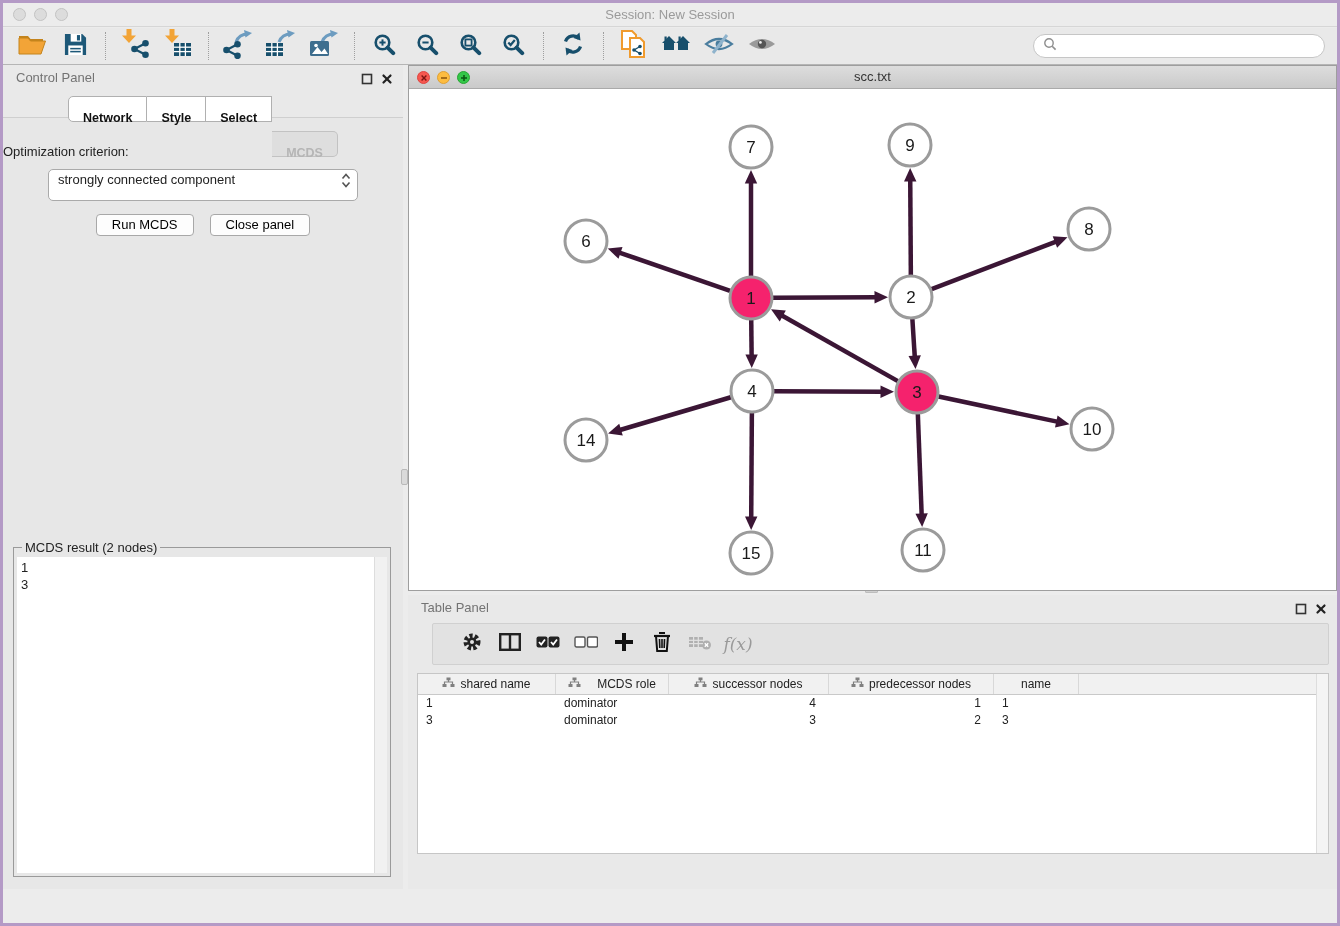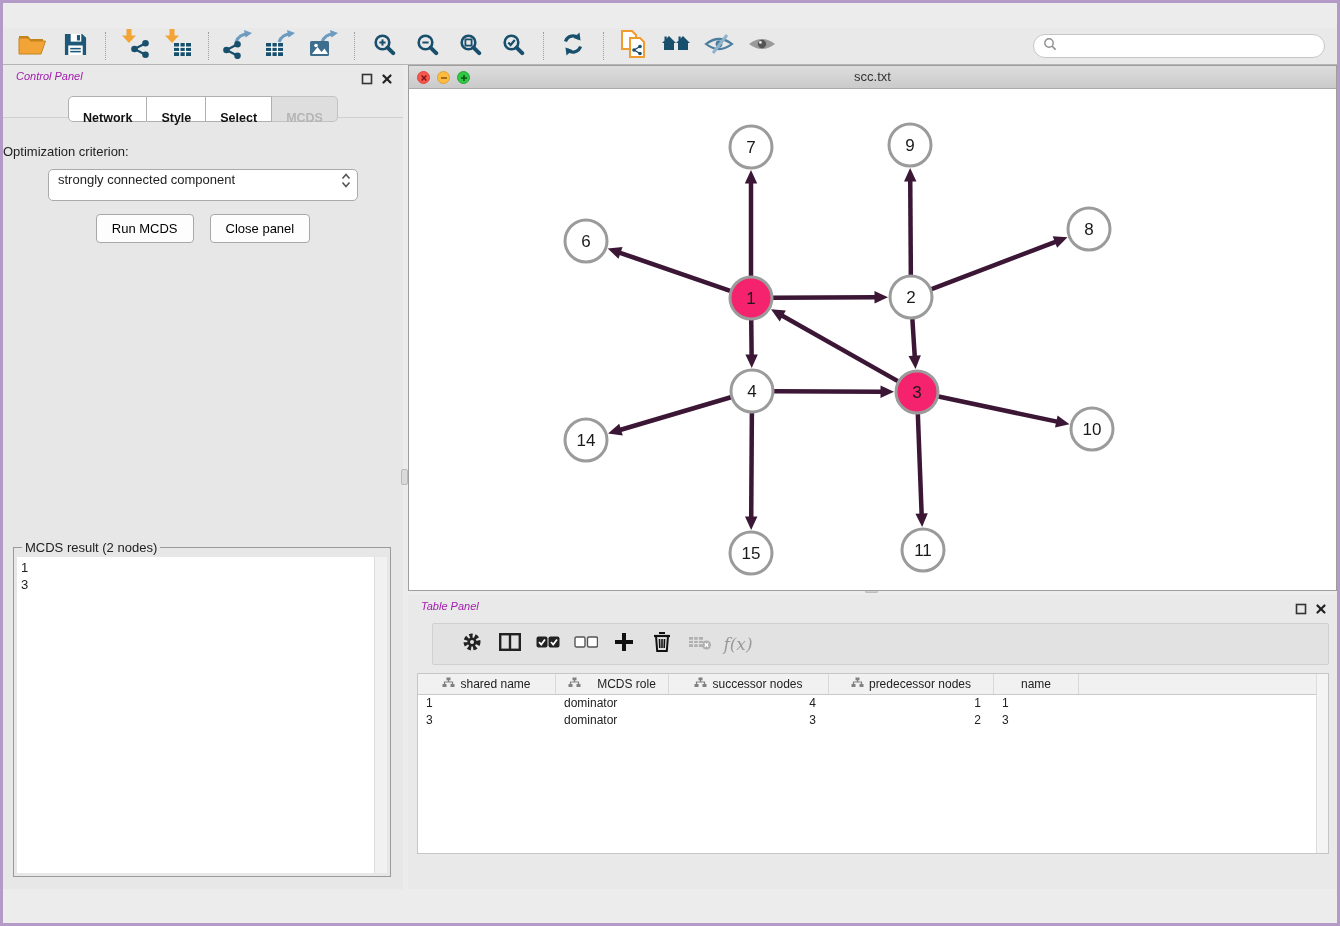--- a/index.html
+++ b/index.html
@@ -16,33 +16,33 @@
   
   .toolbar { position:absolute; left:0; top:25px; right:0; height:37px; background:#e9e9e9; border-bottom:1px solid #b5b5b5; display:flex; align-items:center; padding:0 12px; }
   .tb-btn { width:34px; height:31px; display:flex; align-items:center; justify-content:center; margin-right:9px; }
   .tb-sep { width:1px; height:28px; border-left:1px dotted #9f9f9f; margin:0 12px 0 4px; }
   .searchbox { margin-left:auto; width:292px; height:24px; background:#fff; border:1px solid #c6c6c6; border-radius:12px; display:flex; align-items:center; padding:0 9px; }
   .searchbox input { border:none; outline:none; background:transparent; font-size:13px; flex:1; margin-left:5px; font-family:"Liberation Sans",sans-serif; }
 
   
   .control-panel { position:absolute; left:0; top:62px; width:400px; height:824px; background:#e9e9e9; }
   .panel-header { position:relative; height:26px; }
-  .panel-header .ptitle { position:absolute; left:13px; top:5px; font-size:11px; color:#a21caf;font-style:italic; }
+  .panel-header .ptitle { position:absolute; left:13px; top:5px; font-size:13px; color:#737373; }
   .panel-header .picons { position:absolute; right:10px; top:6px; display:flex; gap:8px; align-items:center; }
   .cp-tabs { position:absolute; left:0; right:0; top:31px; display:flex; justify-content:center; z-index:2; }
   .tab { height:21px; line-height:19px; padding:12px 14px; font-size:12.5px; font-weight:bold; background:#fff; border:1px solid #b0b0b0; border-left-width:0; color:#111; }
   .tab:first-child { border-left-width:1px; border-top-left-radius:5px; border-bottom-left-radius:5px; }
   .tab:last-child { border-top-right-radius:5px; border-bottom-right-radius:5px; }
-  .tab.selected { background:#dedede; color:#b5b5b5; border-color:#c2c2c2; }
+  .tab.selected { background:#dedede; color:#b5b5b5; border-color:#c2c2c2;margin-top:35px; }
   .cp-content { position:absolute; left:0; right:0; top:52px; bottom:0; border-top:1px solid #cfcfcf; background:#e7e7e7; }
   .opt-label { text-align:left; margin-top:26px; font-size:13px; }
   .opt-select { position:relative; margin:10px auto 0; width:310px; height:32px; background:#fff; border:1px solid #aaa; border-radius:5px; font-size:13px; line-height:20px; padding:0 24px 0 9px; }
   .opt-select .stepper { position:absolute; right:6px; top:3px; }
   .btn-row { display:flex; justify-content:center; gap:16px; margin-top:13px; }
-  .push-btn { height:29px; padding:0 15px; background:#fdfdfd; border:1px solid #a8a8a8; border-radius:4px; font-size:13px; line-height:20px; }
+  .push-btn { height:22px; padding:0 15px; background:#fdfdfd; border:1px solid #a8a8a8; border-radius:4px; font-size:13px; line-height:20px; }
   .result-box { position:absolute; left:10px; right:12px; top:429px; bottom:12px; border:1px solid #9a9a9a; background:#e7e7e7; }
   .result-legend { position:absolute; left:8px; top:-8px; background:#e7e7e7; padding:0 3px; font-size:13px; }
   .result-text { position:absolute; left:3px; right:16px; top:9px; bottom:3px; background:#fff; font-size:13px; line-height:17px; padding:2px 4px; overflow:hidden; }
   .result-scroll { position:absolute; right:3px; top:9px; bottom:3px; width:13px; background:#f1f1f1; border-left:1px solid #ddd; }
 
   
   .v-grip { position:absolute; left:398px; top:466px; width:7px; height:16px; background:#dadada; border:1px solid #b9b9b9; border-radius:2px; }
   .h-grip { position:absolute; left:862px; top:583px; width:13px; height:7px; background:#cfcfcf; border:1px solid #bdbdbd; border-radius:1px; }
 
   
@@ -76,20 +76,28 @@
   .status-bar { position:absolute; left:0; right:0; bottom:0; height:31px; background:#e9e9e9; border-top:1px solid #bdbdbd; }
   .list-btn { position:absolute; left:8px; top:4px; width:30px; height:23px; background:#f4f4f4; border:1px solid #adadad; border-radius:3px; display:flex; align-items:center; justify-content:center; }
   .memory-btn { position:absolute; right:8px; top:4px; height:23px; background:#f4f4f4; border:1px solid #adadad; border-radius:4px; display:flex; align-items:center; gap:6px; padding:0 10px; font-size:12px; }
   .memdot { width:12px; height:12px; border-radius:50%; background:#1f8f35; }
 </style>
 </head>
 <body>
 
 <div class="app">
 
+  <div class="titlebar">
+    <div class="lights">
+      <div class="light"></div>
+      <div class="light"></div>
+      <div class="light"></div>
+    </div>
+    <div class="wtitle">Session: New Session</div>
+  </div>
 
   <div class="toolbar">
     <span id="main-toolbar-items" style="display:flex;align-items:center;">
         <span class="tb-btn">
           <span><svg width="30" height="25" viewBox="0 0 30 25">
               <path d="M2 4h9l2.5 3H26v5H2z" fill="#c4841d"></path>
               <path d="M2 22V6h9l2.5 3h15L24 22z" fill="#f2a437" stroke="#c4841d"></path>
             </svg></span>
         </span>
         <span class="tb-btn">

